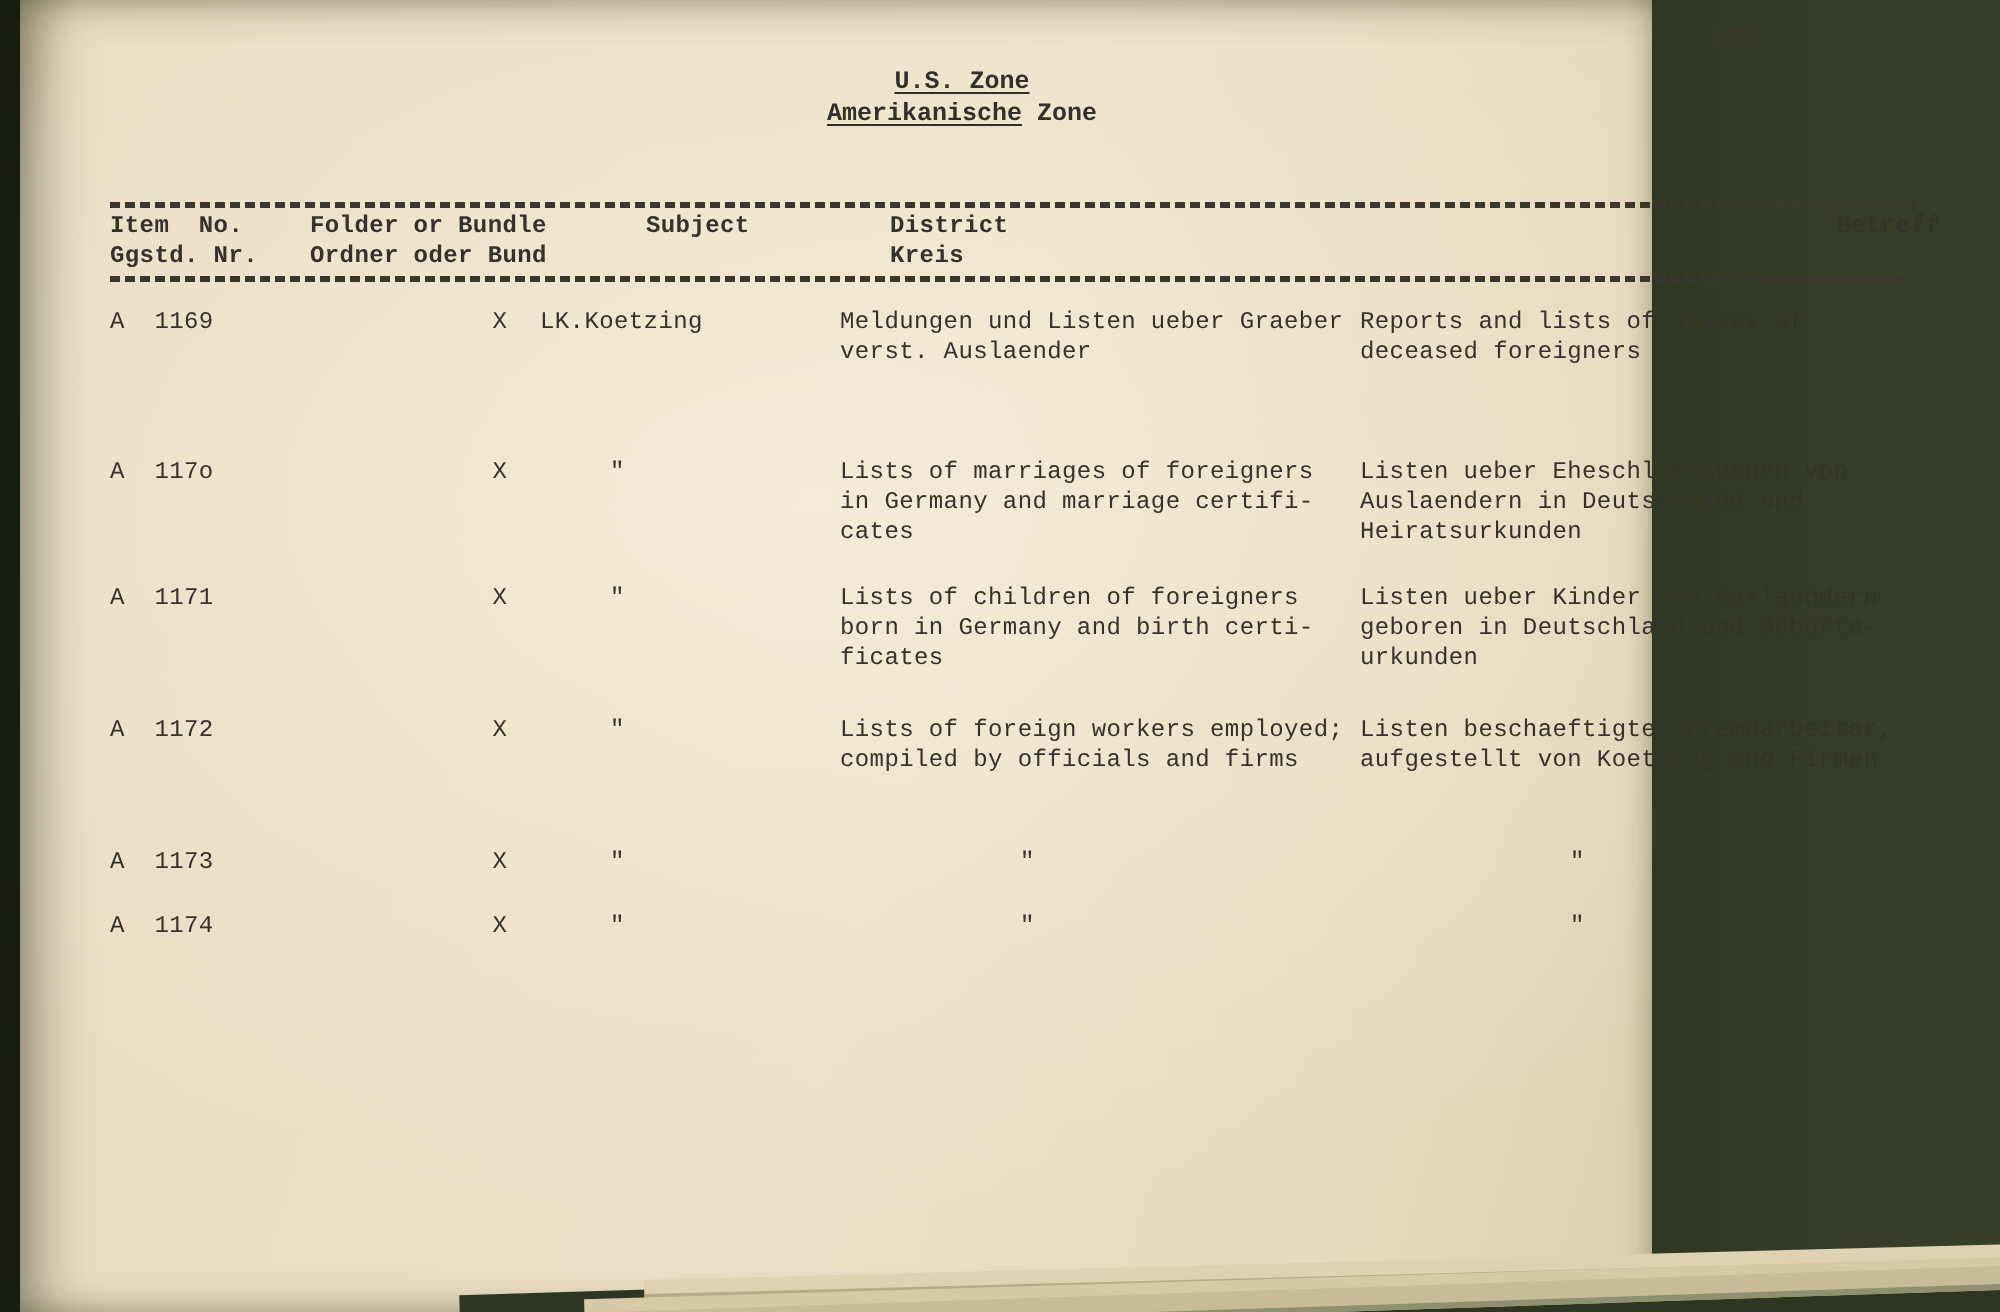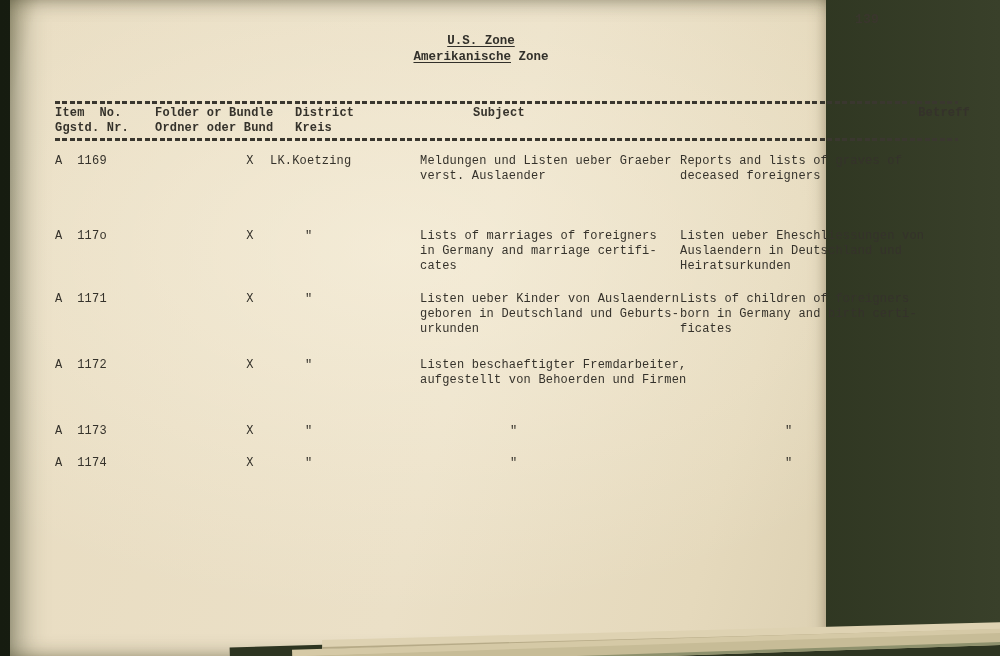--- a/index.html
+++ b/index.html
@@ -104,23 +104,23 @@
       <div><span class="uline">Amerikanische</span><span> Zone</span></div>
     </div>
 
     <div class="dashline dash-top"></div>
 
     <div class="tgrid thead tw">
       <div class="cell">Item  No.
 Ggstd. Nr.</div>
       <div class="cell">Folder or Bundle
 Ordner oder Bund</div>
+      <div class="cell h-subject">Subject</div>
       <div class="cell h-district">District
 Kreis</div>
-      <div class="cell h-subject">Subject</div>
       <div class="cell h-betreff">Betreff</div>
     </div>
 
     <div class="dashline dash-bottom"></div>
 
     <div class="tgrid row-1 tw">
       <div class="cell">A  1169</div>
       <div class="cell cell-folder">X</div>
       <div class="cell">LK.Koetzing</div>
       <div class="cell">Meldungen und Listen ueber Graeber
@@ -138,34 +138,36 @@
 cates</div>
       <div class="cell">Listen ueber Eheschliessungen von
 Auslaendern in Deutschland und
 Heiratsurkunden</div>
     </div>
 
     <div class="tgrid row-3 tw">
       <div class="cell">A  1171</div>
       <div class="cell cell-folder">X</div>
       <div class="cell d-ditto">"</div>
+      <div class="cell">Lists of children of foreigners
+born in Germany and birth certi-
+ficates</div>
       <div class="cell">Listen ueber Kinder von Auslaendern
 geboren in Deutschland und Geburts-
 urkunden</div>
-      <div class="cell">Lists of children of foreigners
-born in Germany and birth certi-
-ficates</div>
     </div>
 
     <div class="tgrid row-4 tw">
       <div class="cell">A  1172</div>
       <div class="cell cell-folder">X</div>
       <div class="cell d-ditto">"</div>
+      <div class="cell">Lists of foreign workers employed;
+compiled by officials and firms</div>
       <div class="cell">Listen beschaeftigter Fremdarbeiter,
-aufgestellt von Behoerden und Firmen</div>
+aufgestellt von Koetzing und Firmen</div>
     </div>
 
     <div class="tgrid row-5 tw">
       <div class="cell">A  1173</div>
       <div class="cell cell-folder">X</div>
       <div class="cell d-ditto">"</div>
       <div class="cell s-ditto">"</div>
       <div class="cell b-ditto">"</div>
     </div>
 

